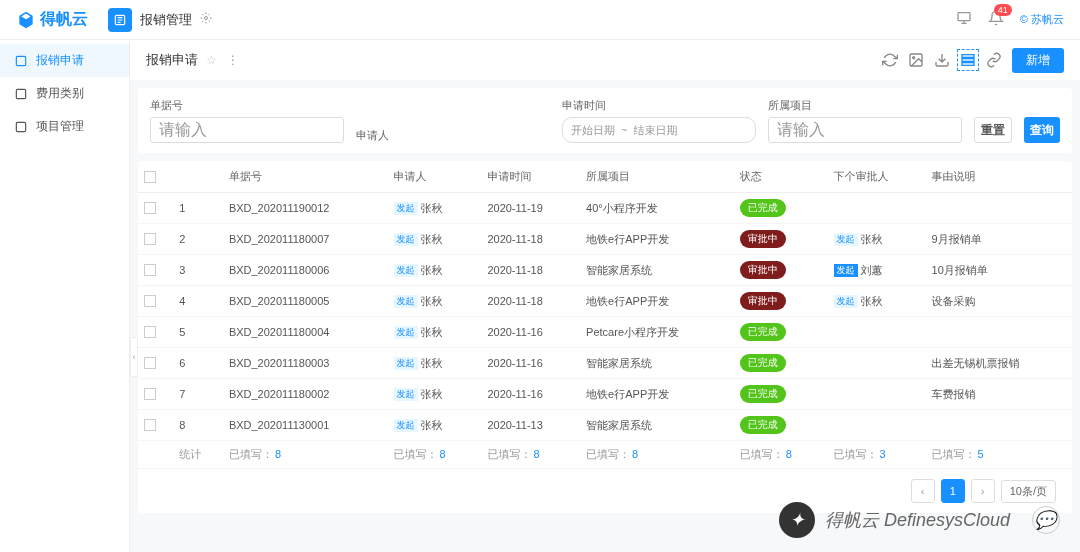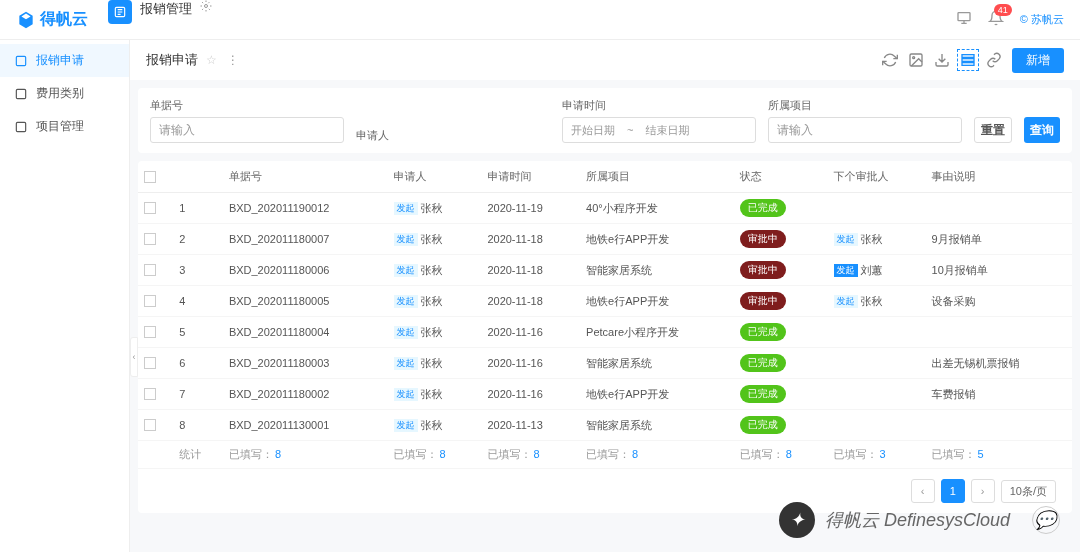--- a/index.html
+++ b/index.html
@@ -1,17 +1,17 @@
 <!DOCTYPE html>
 <html><head>
 <meta charset="utf-8">
 <style>
 * { margin: 0; padding: 0; box-sizing: border-box; }
 body { font-family: "Microsoft YaHei", Arial, sans-serif; font-size: 12px; color: #333; background: #fff; width: 1080px; height: 552px; overflow: hidden; position: relative; }
-.header { height: 40px; display: flex; padding: 0 16px; border-bottom: 1px solid #eee; }
+.header { height: 40px; display: flex; align-items: center; padding: 0 16px; border-bottom: 1px solid #eee; }
 .logo { display: flex; align-items: center; gap: 4px; font-size: 16px; font-weight: bold; color: #1890ff; }
 .logo-icon { width: 20px; height: 20px; }
 .app-badge { width: 24px; height: 24px; background: #1890ff; border-radius: 4px; display: flex; align-items: center; justify-content: center; color: #fff; margin-left: 20px; }
 .app-name { margin-left: 8px; font-size: 13px; color: #333; }
 .gear { margin-left: 8px; color: #999; }
 .header-right { margin-left: auto; display: flex; align-items: center; gap: 16px; color: #999; }
 .bell { position: relative; }
 .badge { position: absolute; top: -6px; right: -8px; background: #ff4d4f; color: #fff; font-size: 9px; border-radius: 8px; padding: 0 4px; min-width: 14px; text-align: center; line-height: 12px; }
 .user-label { color: #1890ff; font-size: 11px; }
 .body { display: flex; height: calc(100% - 40px); }
@@ -24,22 +24,22 @@
 .page-title { font-size: 13px; font-weight: 500; }
 .star { margin-left: 8px; color: #ccc; }
 .dots { margin-left: 10px; color: #999; }
 .page-actions { margin-left: auto; display: flex; align-items: center; gap: 10px; color: #888; }
 .action-icon { width: 16px; height: 16px; cursor: pointer; }
 .action-icon.highlight { outline: 1px dashed #1890ff; outline-offset: 2px; }
 .new-btn { background: #1890ff; color: #fff; padding: 4px 14px; border-radius: 3px; cursor: pointer; font-size: 12px; }
 .filter-bar { background: #fff; margin: 8px; padding: 10px 12px; display: flex; gap: 12px; align-items: flex-end; border-radius: 4px; }
 .filter-col { display: flex; flex-direction: column; gap: 4px; flex: 1; }
 .filter-label { font-size: 11px; color: #666; }
-.filter-input { height: 26px; border: 1px solid #ddd; border-radius: 3px; padding: 0 8px; font-size: 12px; color: #999; display: flex; align-items: center; justify-content: space-between; background: #fff; }
-.date-range { display: flex; align-items: center; gap: 12px; height: 26px; border: 1px solid #ddd; border-radius: 3px; padding: 0 8px; font-size: 11px; color: #999; }
+.filter-input { height: 26px; border: 1px solid #ddd; border-radius: 3px; padding: 0 8px; font-size: 16px; color: #999; display: flex; align-items: center; justify-content: space-between; background: #fff; }
+.date-range { display: flex; align-items: center; gap: 6px; height: 26px; border: 1px solid #ddd; border-radius: 10px; padding: 0 8px; font-size: 11px; color: #999; }
 .btn { height: 26px; padding: 0 6px; border-radius: 3px; font-size: 12px; display: flex; align-items: center; cursor: pointer; font-weight: bold; }
 .btn-reset { border: 1px solid #ddd; color: #555; background: #fff; }
 .btn-query { background: #1890ff; color: #fff; }
 .table-wrap { background: #fff; margin: 0 8px 8px; border-radius: 4px; position: relative; }
 .collapse-tab { position: absolute; left: -8px; top: 50%; width: 8px; height: 40px; background: #fff; border: 1px solid #eee; border-radius: 3px 0 0 3px; display: flex; align-items: center; justify-content: center; color: #999; font-size: 9px; }
 table { width: 100%; border-collapse: collapse; font-size: 11px; }
 th { text-align: left; padding: 8px 6px; color: #666; font-weight: 500; border-bottom: 1px solid #eee; }
 td { padding: 6px 6px; border-bottom: 1px solid #f5f5f5; color: #555; }
 .chk { width: 12px; height: 12px; border: 1px solid #ccc; }
 .user-tag { display: inline-flex; align-items: center; gap: 3px; }

